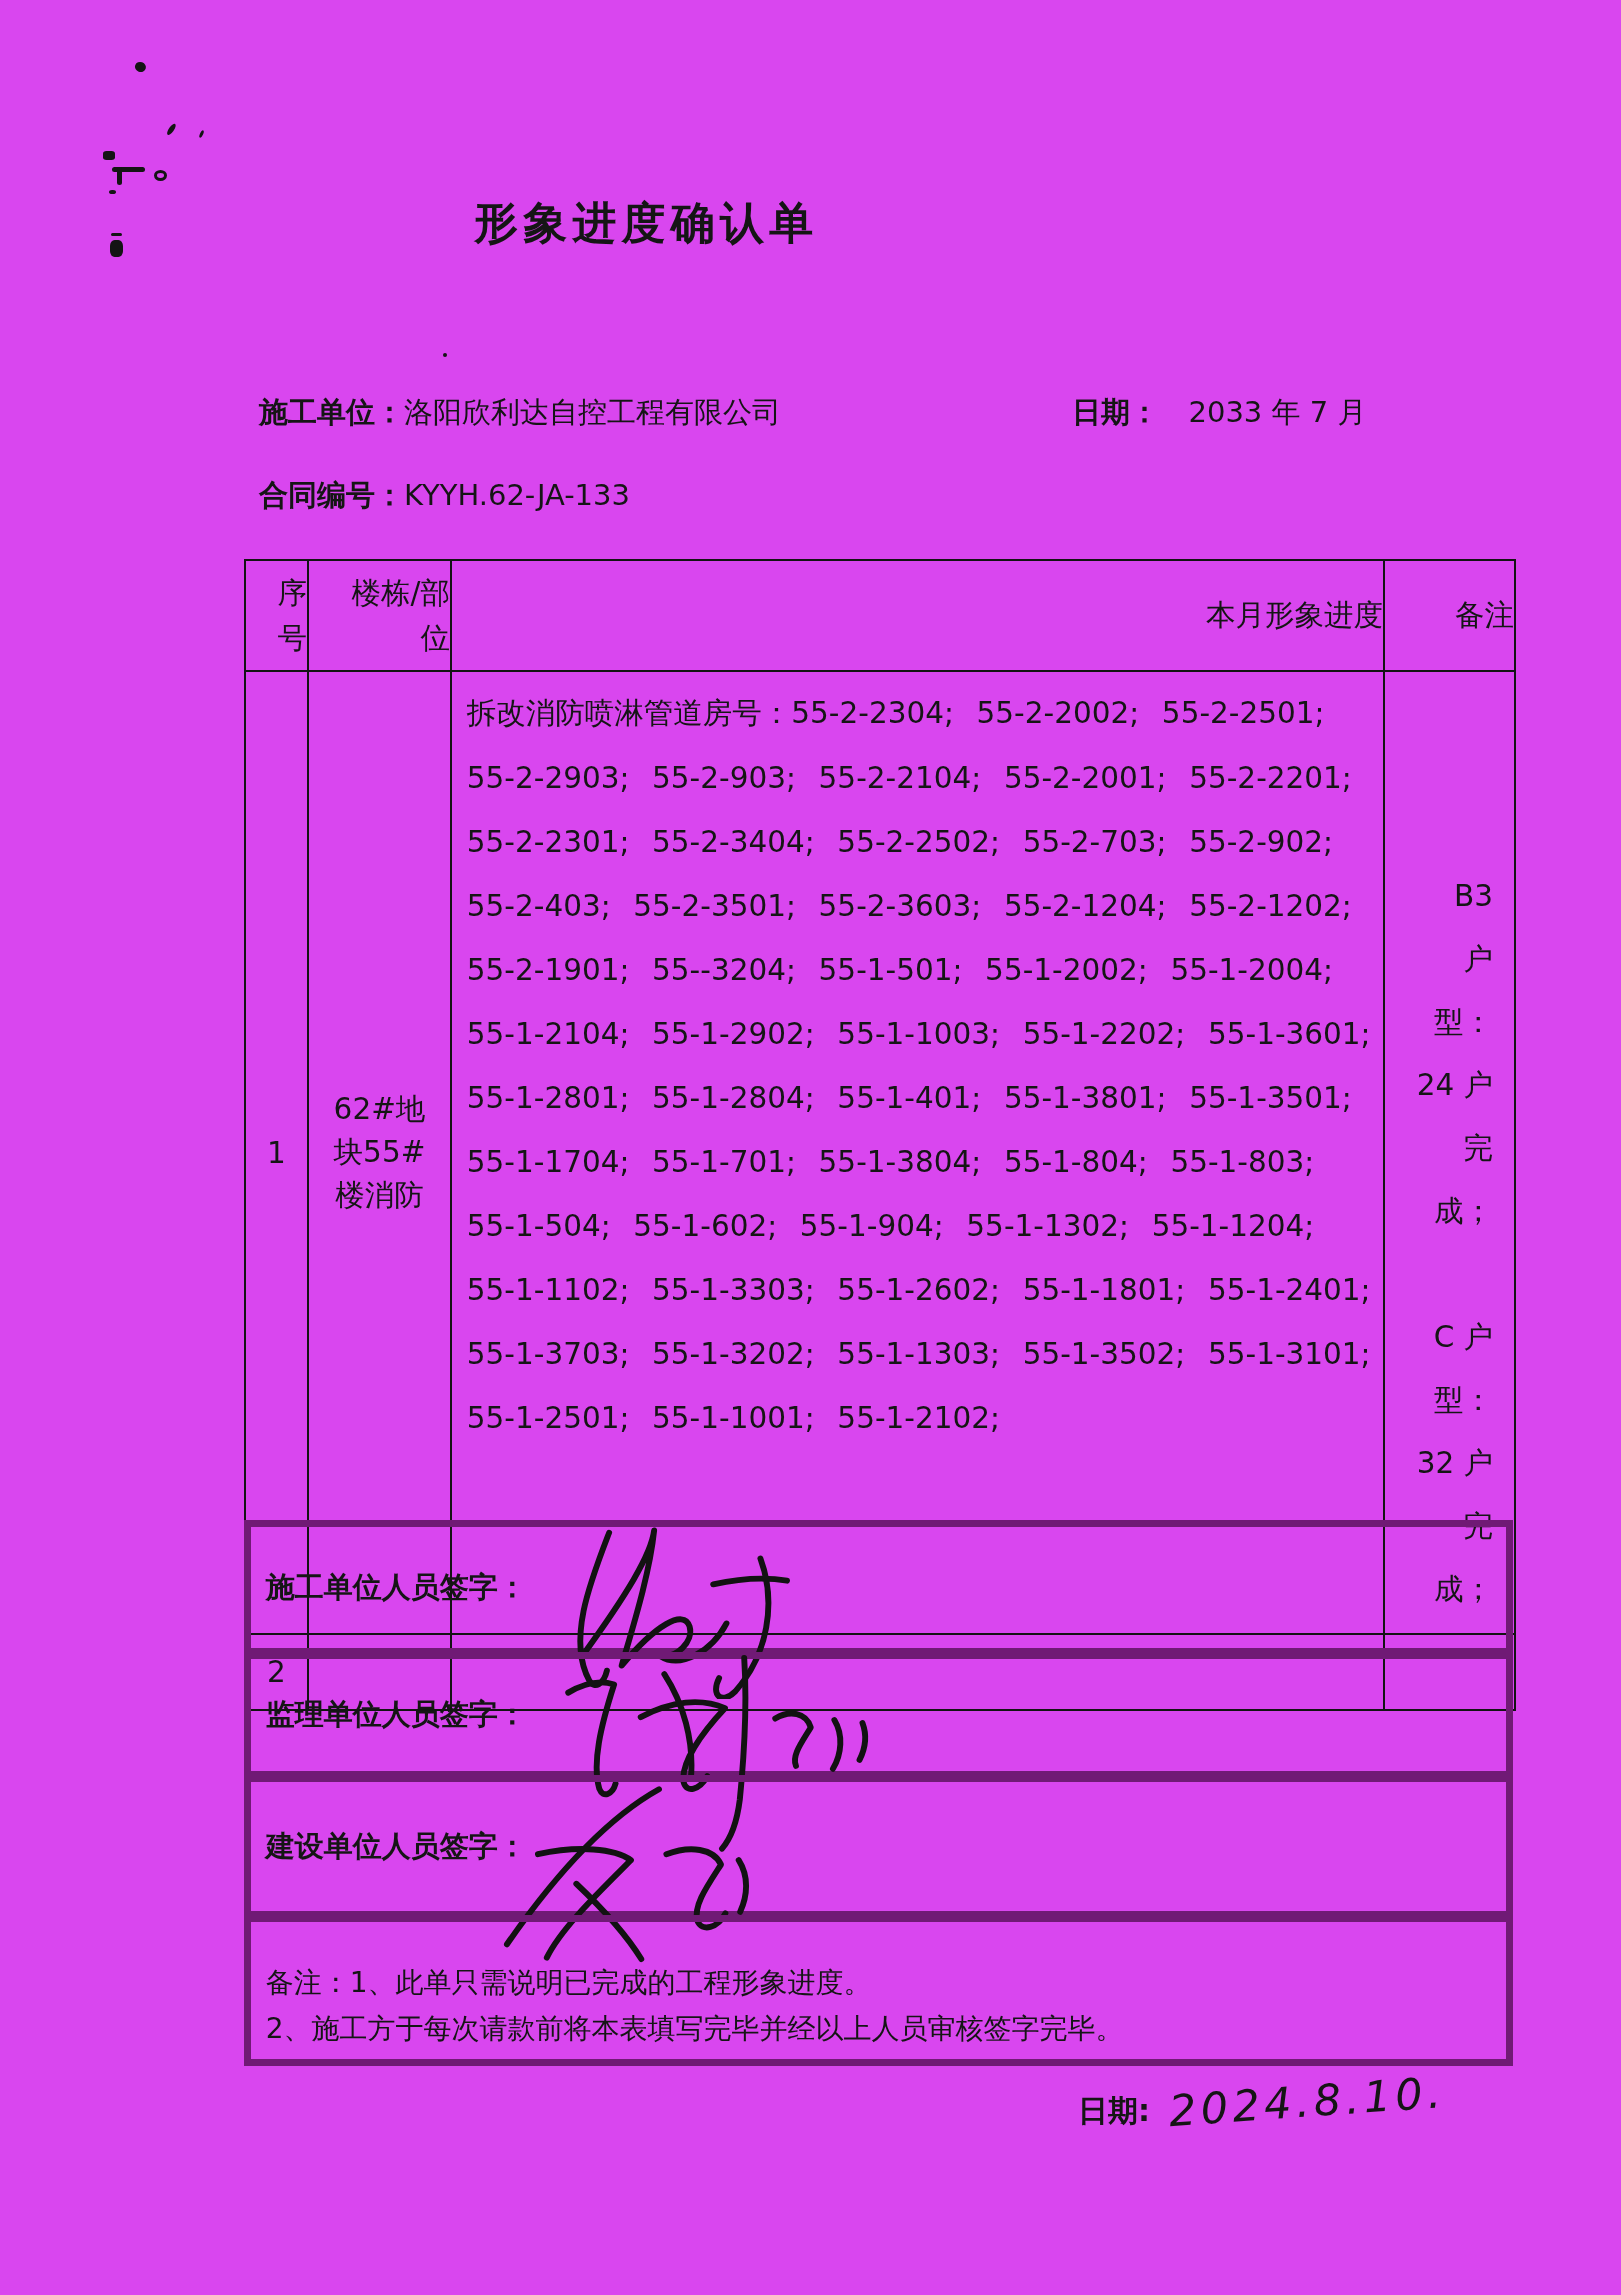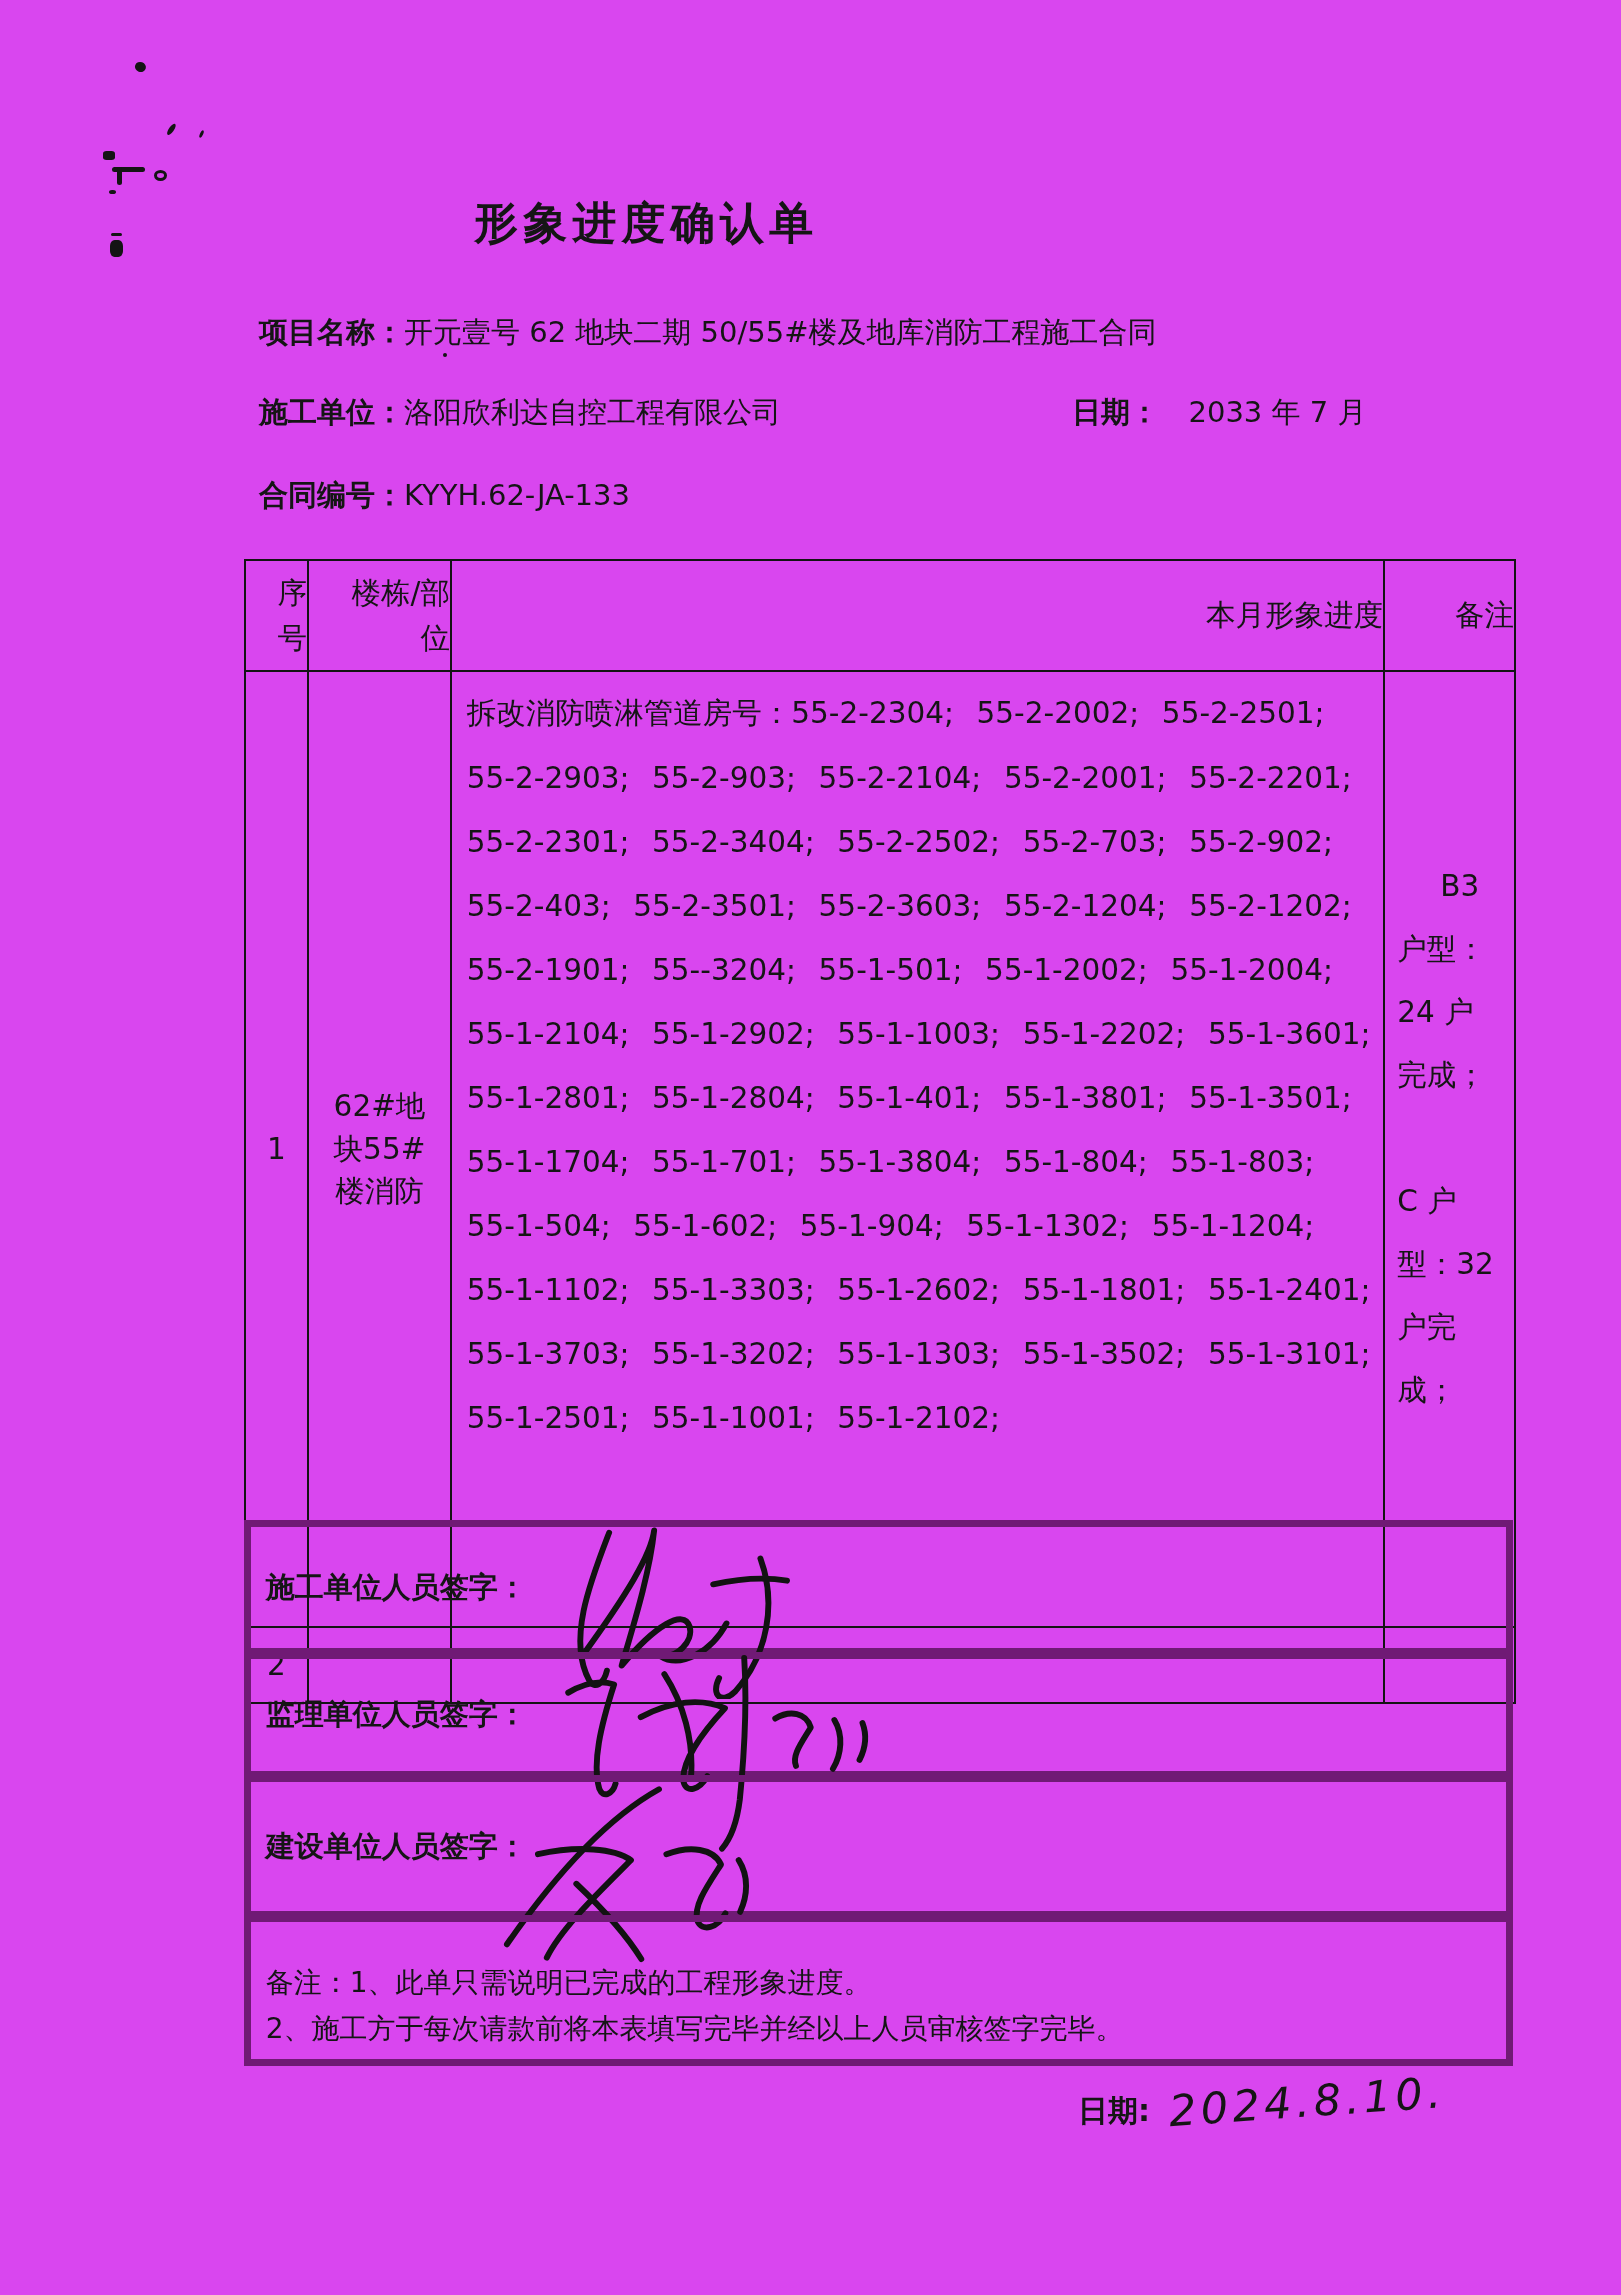--- a/index.html
+++ b/index.html
@@ -44,21 +44,21 @@
   .cell-loc{
     text-align:center;word-break:break-all;line-height:1.45;
     padding:0 10.3px !important;
   }
   .cell-prog{vertical-align:top !important;padding:10.3px 14.8px 0 14.8px !important;margin-top:32px;}
   .prog-line{
     height:64px;display:flex;align-items:center;
     font-size:29.5px;word-spacing:13.3px;white-space:nowrap;
   }
   .cell-remark{vertical-align:top !important;padding:181px 8.9px 0 10.3px !important;font-size:28px;}
-  .cell-remark p{margin:2px;line-height:63px;}
+  .cell-remark p{margin:12px;line-height:63px;text-align:right;}
   .cell-remark p.p1{text-indent:43px;}
   .cell-remark p.p2{margin-top:63px;}
   
   .sig-stack{position:absolute;left:244px;top:1520px;width:1269px;}
   .box{
     position:relative;box-sizing:border-box;width:100%;
     border:7px solid #701a75;margin-top:-3px;
     overflow:visible;
   }
   .box-sig1{height:135px;margin-top:0;}
@@ -94,23 +94,20 @@
   <div class="blot" style="left:112px;top:167px;width:32.5px;height:5.2px;border-radius:3px;"></div>
   <div class="blot" style="left:117px;top:167px;width:5.2px;height:17.7px;border-radius:3px;"></div>
   <div class="blot" style="left:154px;top:170px;width:13.3px;height:11px;border:3.7px solid #141414;background:transparent;box-sizing:border-box;"></div>
   <div class="blot" style="left:109px;top:190px;width:6.6px;height:4.4px;"></div>
   <div class="blot" style="left:111px;top:233px;width:11px;height:3px;border-radius:1.5px;"></div>
   <div class="blot" style="left:110px;top:240px;width:13.3px;height:17px;border-radius:35%;"></div>
   <div class="blot" style="left:443px;top:353px;width:4.4px;height:4.4px;"></div>
 
   <div class="doc-title">形象进度确认单</div>
 
-  <div class="field-line fl-project">
-    <span class="lab">项目名称：</span><span class="val">开元壹号 62 地块二期 50/55#楼及地库消防工程施工合同</span>
-  </div>
   <div class="field-line fl-contractor">
     <span class="lab">施工单位：</span><span class="val">洛阳欣利达自控工程有限公司</span>
   </div>
   <div class="field-line fl-date">
     <span class="lab">日期：</span><span class="val">2033 年 7 月</span>
   </div>
   <div class="field-line fl-contract">
     <span class="lab">合同编号：</span><span class="val">KYYH.62-JA-133</span>
   </div>
 

